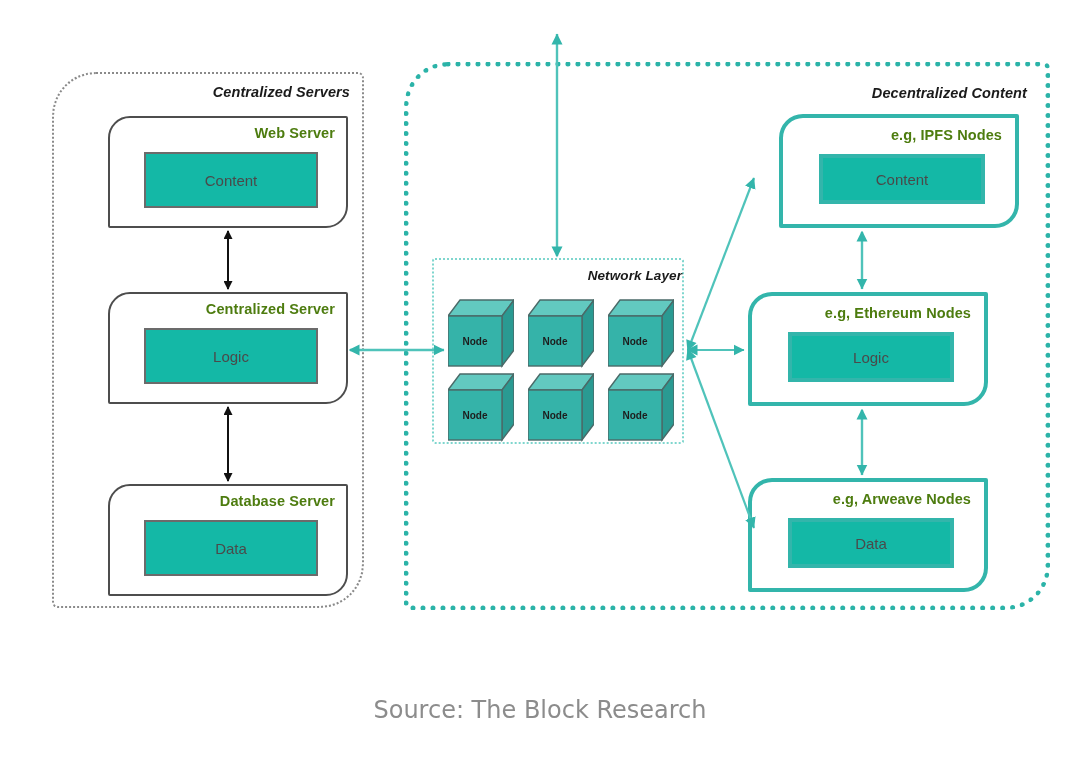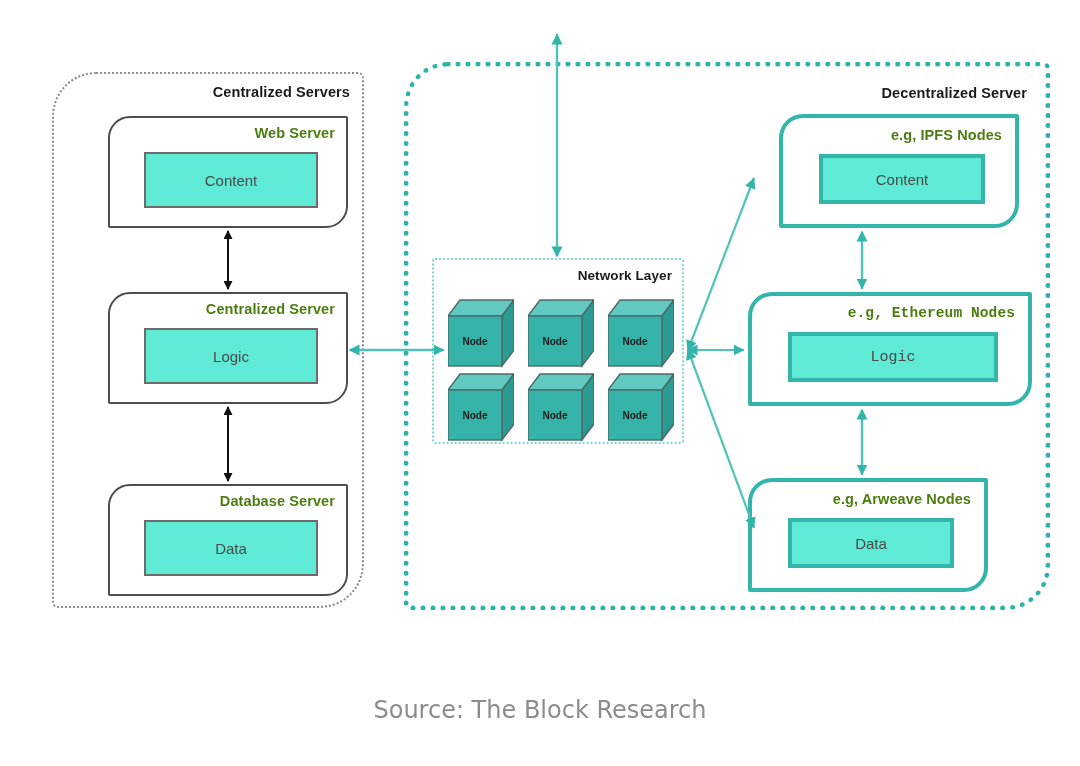--- a/index.html
+++ b/index.html
@@ -20,20 +20,21 @@
     left: 0; top: 0;
     width: 1080px;
     height: 766px;
   }
 
   
   .group {
     position: absolute;
     box-sizing: border-box;
     background: transparent;
+    font-style: italic;
   }
   .group-left {
     left: 52px; top: 72px;
     width: 312px; height: 536px;
     border: 2px dotted #8a8a8a;
     border-radius: 44px 6px 44px 6px;
   }
   .group-right {
     left: 404px; top: 62px;
     width: 646px; height: 548px;
@@ -51,21 +52,21 @@
   .group-label {
     position: absolute;
     font-size: 14.5px;
     font-weight: bold;
     color: #1a1a1a;
     letter-spacing: .1px;
     white-space: nowrap;
   }
   .group-left .group-label  { right: 12px; top: 10px; }
   .group-right .group-label { right: 18px; top: 18px; }
-  .group-network .group-label { right: 10px; top: 8px; font-size: 13.5px; padding-left: 34px; }
+  .group-network .group-label { right: 0; top: 8px; font-size: 13.5px; padding-left: 34px; }
 
   
   .server {
     position: absolute;
     box-sizing: border-box;
     background: #ffffff;
     border-radius: 22px 2px 22px 2px;
   }
   .server.dark {
     border: 2px solid #4d4d4d;
@@ -89,38 +90,38 @@
   .inner {
     position: absolute;
     box-sizing: border-box;
     left: 34px;
     top: 34px;
     right: 28px;
     bottom: 18px;
     display: flex;
     align-items: center;
     justify-content: center;
-    background: #5eead4;
+    background: #14b8a6;
   }
   .server.dark .inner { border: 2px solid #6b6b6b; }
   .server.teal .inner { border: 4px solid #33b5ab; left: 36px; top: 36px; right: 30px; bottom: 20px; }
 
   .inner-label {
     font-size: 15px;
     color: #4a4a4a;
     font-weight: normal;
   }
 
   
   .srv-web   { left: 108px; top: 116px; width: 240px; height: 112px; }
   .srv-app   { left: 108px; top: 292px; width: 240px; height: 112px; }
   .srv-db    { left: 108px; top: 484px; width: 240px; height: 112px; padding-left: 44px; }
   
   .srv-ipfs  { left: 748px; top: 114px; width: 240px; height: 114px; margin-left: 31px; }
-  .srv-eth   { left: 748px; top: 292px; width: 284px; height: 114px; font-family: Liberation Mono, monospace; }
+  .srv-eth   { left: 748px; top: 292px; width: 240px; height: 114px; }
   .srv-arw   { left: 748px; top: 478px; width: 240px; height: 114px; }
 
   
   .cube {
     position: absolute;
     width: 66px;
     height: 74px;
   }
   .cube svg { display: block; }
   .cube-label {
@@ -180,21 +181,21 @@
   </div>
 
   <div class="server dark srv-db">
     <span class="server-title">Database Server</span>
     <div class="inner">
       <span class="inner-label">Data</span>
     </div>
   </div>
 
   <div class="group group-right">
-    <span class="group-label">Decentralized Server</span>
+    <span class="group-label">Decentralized Content</span>
   </div>
 
   <div class="group group-network">
     <span class="group-label">Network Layer</span>
   </div>
 
   <div class="cube" style="left:448px; top:296px;">
     <svg width="66" height="74" viewBox="0 0 66 74">
       <polygon points="0,20 12,4 66,4 54,20" fill="#62c9c0" stroke="#4a6a68" stroke-width="1.4"></polygon>
       <polygon points="54,20 66,4 66,54 54,70" fill="#2a9a92" stroke="#4a6a68" stroke-width="1.4"></polygon>

